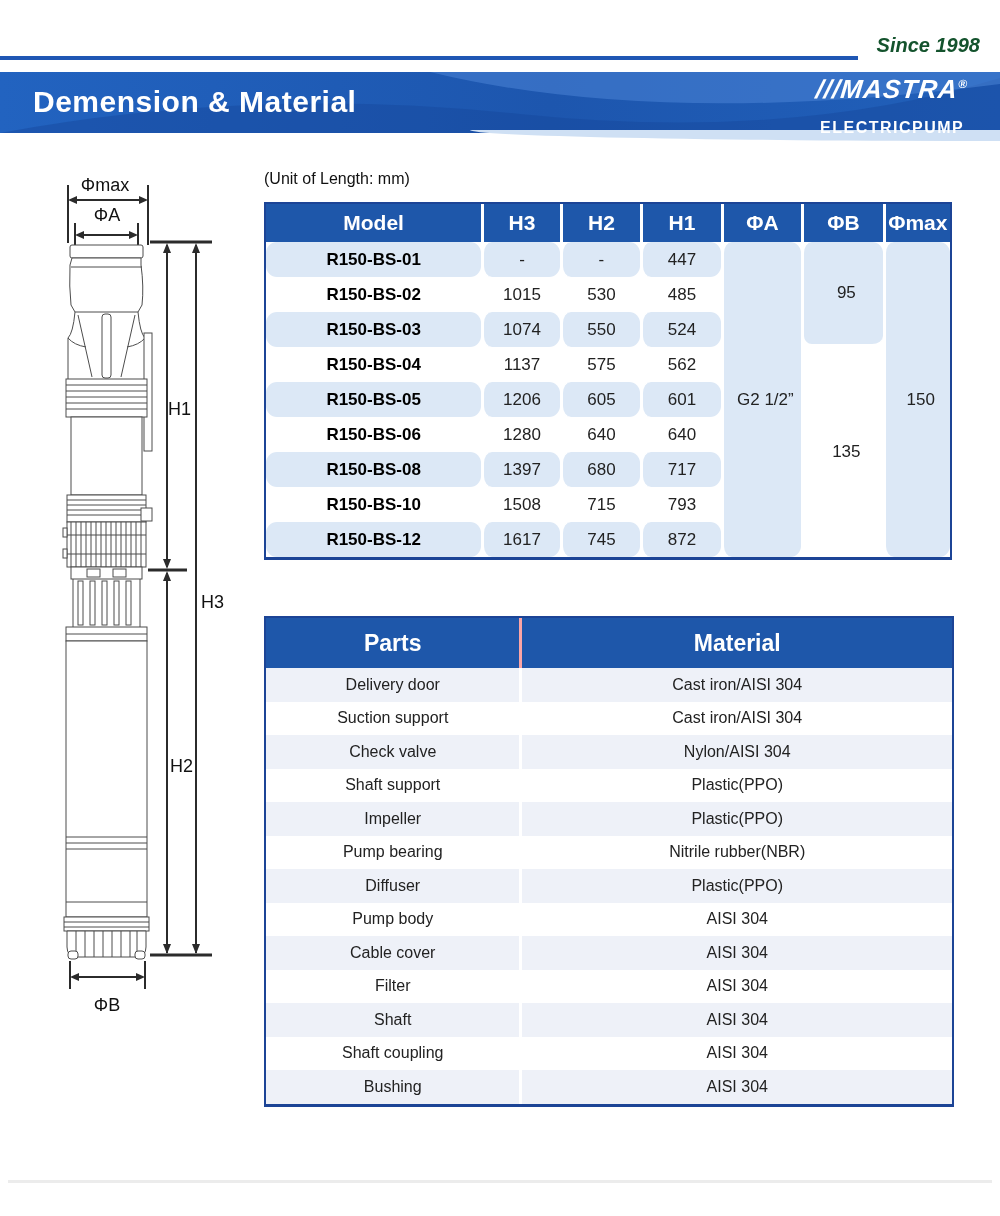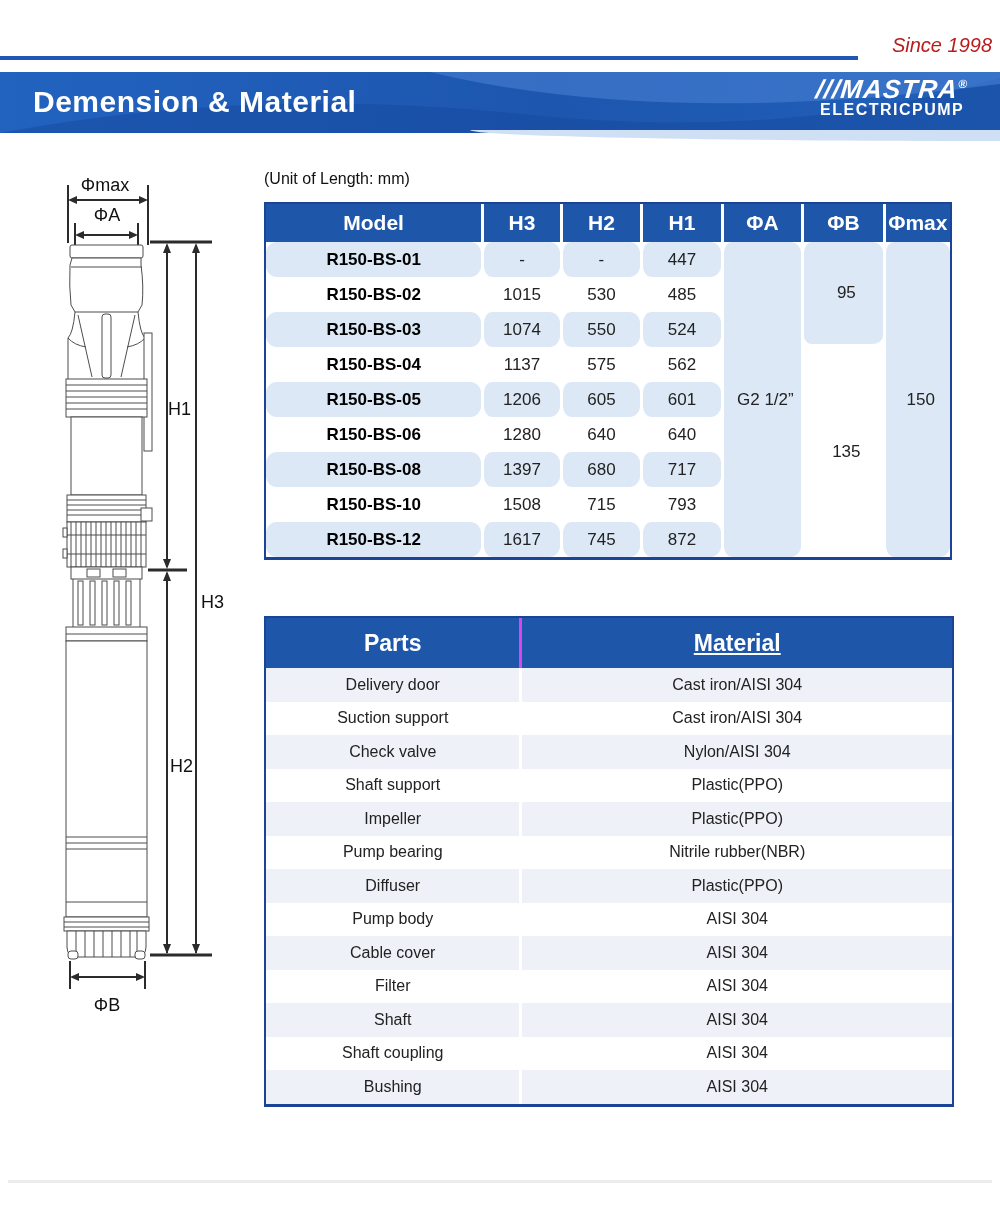--- a/index.html
+++ b/index.html
@@ -2,53 +2,53 @@
 <html><head>
 <meta charset="utf-8">
 <style>
   html,body{margin:0;padding:0;}
   body{
     width:1000px;height:1216px;position:relative;background:#fff;
     font-family:"Liberation Sans","DejaVu Sans",sans-serif;overflow:hidden;
   }
   
   .since-line{position:absolute;left:0;top:56px;width:858px;height:4px;background:#1f57b4;}
-  .since{position:absolute;right:8px;top:34px;font-size:20px;font-weight:400;font-style:italic;color:#b91c1c;}
+  .since{position:absolute;right:20px;top:34px;font-size:20px;font-weight:700;font-style:italic;color:#14532d;}
   
   .band{position:absolute;left:0;top:72px;width:1000px;height:61px;overflow:hidden;}
   .band svg{display:block;}
   .band-title{position:absolute;left:33px;top:85px;font-size:30px;font-weight:700;color:#fff;letter-spacing:.5px;}
   .pale-swoosh{position:absolute;left:470px;top:130px;width:530px;height:11px;background:#cfe0f4;
     border-radius:0 0 0 100%/0 0 0 100%;}
   .logo{position:absolute;right:32px;top:76px;text-align:center;color:#fff;line-height:1;}
   .logo-main{font-size:26px;font-weight:900;font-style:italic;letter-spacing:1px;transform:skewX(-6deg);display:inline-block;}
   .logo-slashes{font-weight:900;}
   .logo-reg{font-size:12px;vertical-align:super;font-style:normal;font-weight:700;}
-  .logo-sub{font-size:16px;font-weight:700;letter-spacing:1.5px;margin-top:0;}
+  .logo-sub{font-size:16px;font-weight:700;letter-spacing:1.5px;margin-top:18px;}
   
   .unit-note{position:absolute;left:264px;top:170px;font-size:16px;color:#111;}
   
   .tbl-wrap{position:absolute;border:2px solid #1c4496;border-bottom-width:3px;background:#fff;}
   table{border-collapse:separate;border-spacing:0;table-layout:fixed;width:100%;}
   th,td{padding:0;text-align:center;vertical-align:middle;overflow:hidden;white-space:nowrap;}
   
   .dim-wrap{left:264px;top:202px;width:684px;}
   .dim th{height:38px;background:#1e57aa;color:#ffffff;font-size:21px;font-weight:700;}
   .dim th + th{border-left:3px solid #fff;}
   .dim tbody td{height:35px;font-size:17px;color:#222;border-radius:11px;}
   .dim tbody td + td{border-left:3px solid #fff;}
   .dim tbody tr:nth-child(odd) td{background:#dce8f6;}
   .dim tbody tr:nth-child(even) td{background:#fff;}
   .dim tbody td.model{font-weight:700;color:#000;}
   .dim tbody td.merged{background:#e9eef8;padding-left:6px;}
   .dim tbody td.phi-b-top{border-bottom:3px solid #fff;}
   
   .parts-wrap{left:264px;top:616px;width:686px;}
   .parts th{height:50px;background:#1e57aa;color:#fff;font-size:23px;font-weight:700;}
-  .parts th + th{border-left:3px solid #d946ef;text-decoration:underline;}
+  .parts th + th{border-left:3px solid #fca5a5;}
   .parts tbody td{height:33.5px;font-size:16px;color:#222;margin-left:41px;}
   .parts tbody td + td{border-left:3px solid #fff;}
   .parts tbody tr:nth-child(odd) td{background:#eef1f8;}
   .parts tbody tr:nth-child(even) td{background:#fff;}
   
   .bottom-rule{position:absolute;left:8px;top:1180px;width:984px;height:3px;background:#ececec;}
   
   .drawing{position:absolute;left:40px;top:165px;}
   .pump-stroke{stroke:#4d4d4d;stroke-width:1;fill:#fff;}
   .pump-line{stroke:#4d4d4d;stroke-width:1;fill:none;}

